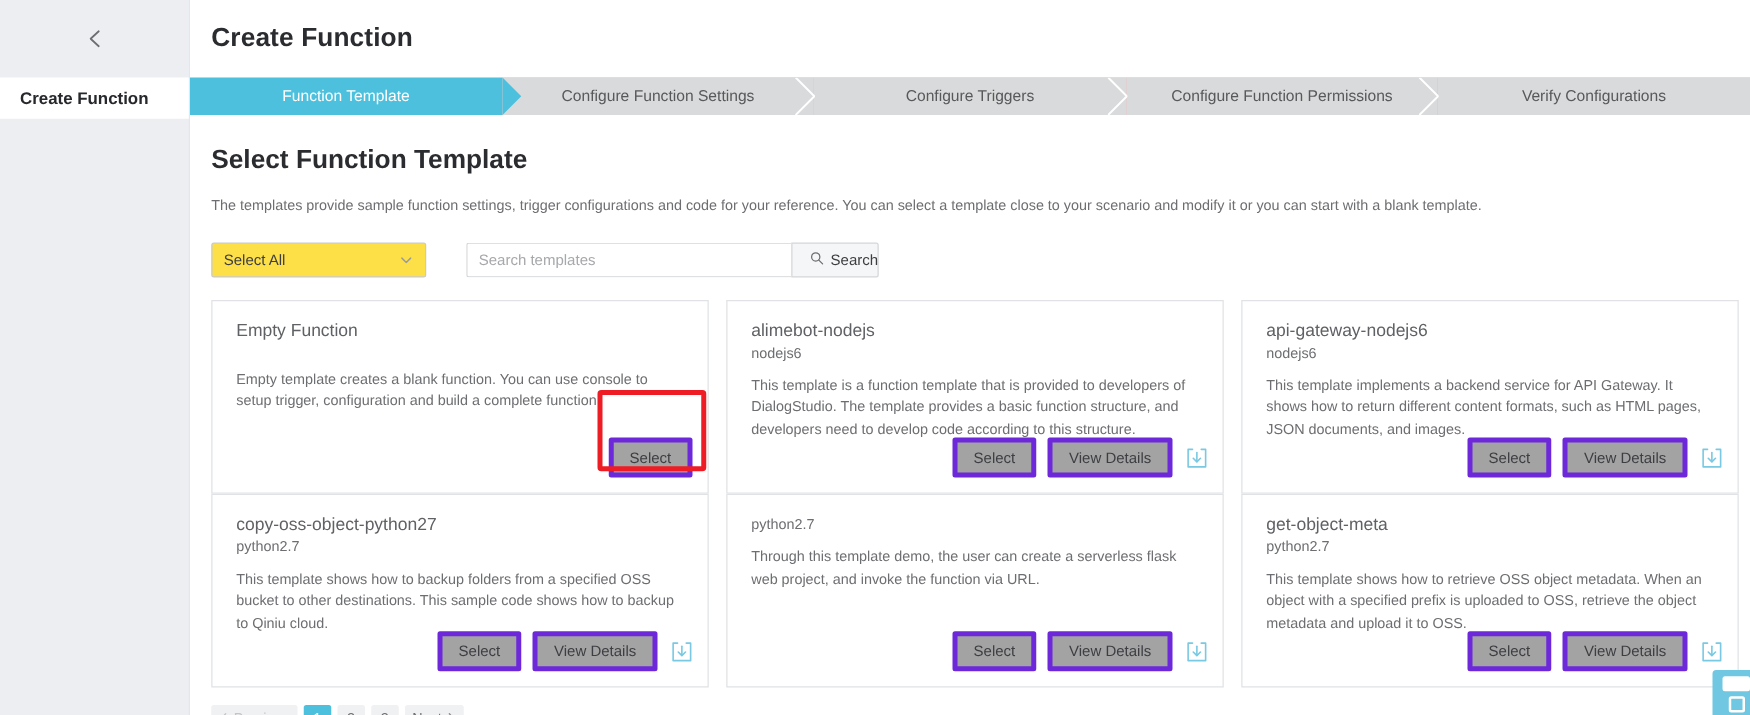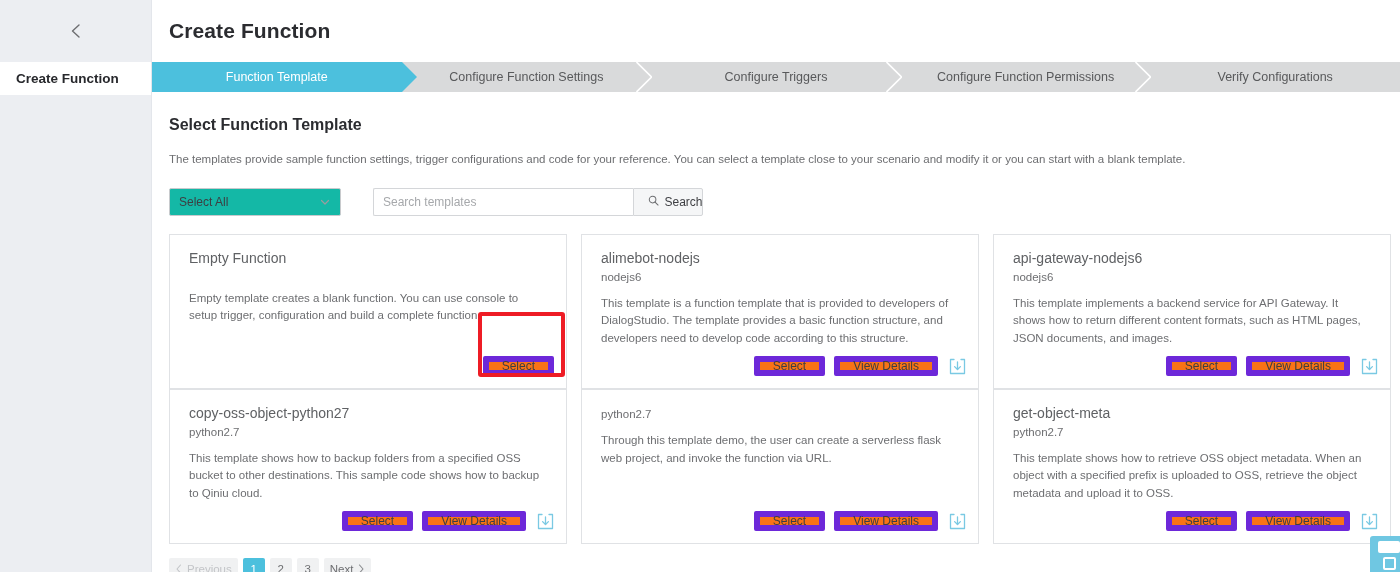--- a/index.html
+++ b/index.html
@@ -99,21 +99,21 @@
     right: -1px;
     top: 0;
     width: 16px; height: 30px;
     z-index: 2;
   }
   .step:last-child .sep { display: none; }
 
   
   .content { padding: 0 17px; }
   .section-title {
-    font-size: 16px;
+    font-size: 21px;
     font-weight: bold;
     color: #2b2c30;
     margin-top: 24px;
   }
   .section-desc {
     font-size: 11.5px;
     color: #6d6e71;
     margin-top: 17px;
     line-height: 1.4;
   }
@@ -121,21 +121,21 @@
   
   .filter-bar {
     display: flex;
     align-items: center;
     margin-top: 21px;
     height: 28px;
   }
   .select-wrap {
     width: 172px; height: 28px;
     border: 1px solid #c8cacd;
-    background: #14b8a6;
+    background: #fde047;
     border-radius: 2px;
     display: flex; align-items: center;
     padding: 0 9px;
     justify-content: space-between;
     font-size: 12px;
     color: #3d3e42;
     cursor: pointer;
   }
   .chev-down { width: 12px; height: 12px; flex: 0 0 12px; }
   .search-group {
@@ -204,25 +204,25 @@
   .card-desc.no-runtime { margin-top: 22px; }
   .card-actions {
     position: absolute;
     right: 12px;
     bottom: 12px;
     display: flex;
     align-items: center;
     gap: 9px;
   }
   .btn {
-    height: 20px;
+    height: 32px;
     min-width: 56px;
     padding: 0 13px;
-    background: #f97316;
-    border: 6px solid #6d28d9;
+    background: #a3a3a3;
+    border: 4px solid #6d28d9;
     font-size: 12px;
     color: #3d3e42;
     display: flex; align-items: center; justify-content: center;
     cursor: pointer;
     border-radius: 2px;
     white-space: nowrap;
     font-family: "Liberation Sans", sans-serif;
   }
   .dl-icon {
     width: 17px; height: 17px;

